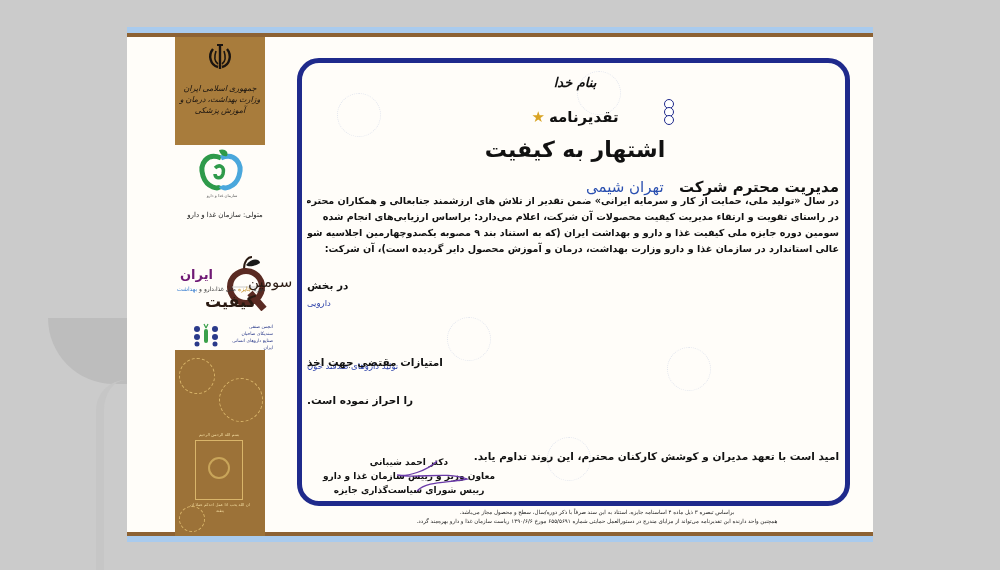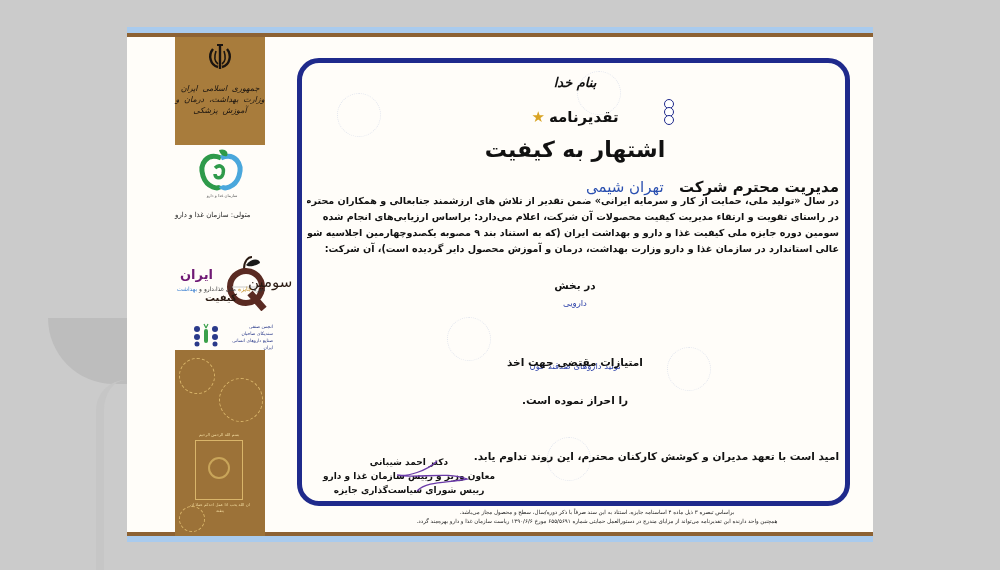--- a/index.html
+++ b/index.html
@@ -13,37 +13,37 @@
 
   .card { position: absolute; left: 127px; top: 27px; width: 746px; height: 515px; background: #fffdf9; }
   .strip-blue-top { position: absolute; left: 0; top: 0; width: 100%; height: 6px; background: #a9cbee; }
   .strip-brown-top { position: absolute; left: 0; top: 6px; width: 100%; height: 4px; background: #8d6233; }
   .strip-brown-bot { position: absolute; left: 0; bottom: 6px; width: 100%; height: 4px; background: #8d6233; }
   .strip-blue-bot { position: absolute; left: 0; bottom: 0; width: 100%; height: 6px; background: #a9cbee; }
 
   .emb-panel { position: absolute; left: 48px; top: 10px; width: 90px; height: 108px;
     background: #a87c3c; display: flex; flex-direction: column; align-items: center; padding-top: 6px; }
   .emb-glyph { font-size: 26px; color: #1a1410; line-height: 30px; }
-  .emb-script { font-family: Liberation Mono, monospace; font-size: 8px; color: #1a1410; text-align: center;
+  .emb-script { font-family: Liberation Serif, serif; font-size: 8px; color: #1a1410; text-align: center;
     line-height: 11px; margin-top: 4px; direction: rtl; font-style: italic; }
 
   .fda-logo { position: absolute; left: 70px; top: 121px; width: 48px; height: 44px; }
   .fda-caption { position: absolute; left: 60px; top: 166px; width: 70px; text-align: center;
     font-size: 4px; color: #555; direction: rtl; }
-  .supervisor { position: absolute; left: 48px; top: 184px; width: 100px; text-align: left;
+  .supervisor { position: absolute; left: 48px; top: 184px; width: 100px; text-align: center;
     font-size: 7px; color: #222; direction: rtl; }
 
   .q-logo { position: absolute; left: 95px; top: 228px; width: 48px; height: 56px; }
   .iq-word { position: absolute; left: 53px; top: 240px; font-size: 13px; font-weight: bold; color: #701a75; direction: rtl; }
   .sevvomin { position: absolute; left: 121px; top: 246px; font-size: 15px; font-weight: normal; color: #2a1a12; direction: rtl; }
   .doreh-line { position: absolute; left: 50px; top: 258px; font-size: 6px; direction: rtl; white-space: nowrap; }
   .doreh-line .c1 { color: #c08a1a; }
   .doreh-line .c2 { color: #333; }
   .doreh-line .c3 { color: #3a7fd0; }
-  .keyfiyat { position: absolute; left: 78px; top: 265px; font-size: 10px; font-weight: bold; color: #2a1a12; direction: rtl; }
+  .keyfiyat { position: absolute; left: 78px; top: 265px; font-size: 16px; font-weight: bold; color: #2a1a12; direction: rtl; }
 
   .assoc-logo { position: absolute; left: 66px; top: 296px; width: 26px; height: 24px; }
   .assoc-text { position: absolute; left: 96px; top: 296px; font-size: 4.5px; line-height: 7px; color: #2a3a8a; direction: rtl; text-align: right; width: 50px; }
 
   .seal-panel { position: absolute; left: 48px; top: 323px; width: 90px; height: 186px;
     background: #9c7238; overflow: hidden; }
   .rosette { position: absolute; border-radius: 50%; border: 1px dashed #d9b56a; }
   .seal-frame { position: absolute; left: 20px; top: 90px; width: 48px; height: 60px; border: 1px solid #d9b56a; }
   .seal-inner { position: absolute; left: 12px; top: 16px; width: 22px; height: 22px; border-radius: 50%; border: 2px solid #c9a55a; }
   .seal-top-text { position: absolute; left: 20px; top: 82px; width: 48px; text-align: center; font-size: 4px; color: #f3dca0; }
@@ -62,21 +62,21 @@
   .star { color: #d9a425; font-size: 15px; }
   .title { position: absolute; left: 0; top: 70px; width: 100%; text-align: center; font-size: 22px; font-weight: bold; }
 
   .addressee { position: absolute; right: 4px; top: 111px; font-size: 15px; font-weight: bold; white-space: nowrap; }
   .company { color: #2a4fb0; font-weight: normal; margin-right: 10px; }
 
   .body-text { position: absolute; right: 4px; top: 126px; width: 532px; font-size: 9.6px; font-weight: bold;
     line-height: 16px; text-align: justify; text-align-last: right; }
   .body-text p { white-space: nowrap; overflow: hidden; }
 
-  .centered { position: absolute; left: 0; width: 100%; text-align: center; white-space: nowrap; }
+  .centered { position: absolute; left: 0; width: 100%; text-align: left; white-space: nowrap; }
   .c-black { font-size: 10.5px; font-weight: bold; color: #111; }
   .c-blue { font-size: 8.5px; color: #2a3fa8; }
 
   .closing { position: absolute; right: 4px; top: 383px; font-size: 10.5px; font-weight: bold; white-space: nowrap; }
 
   .signature { position: absolute; left: 182px; top: 428px; width: 200px; text-align: center; direction: rtl; font-size: 9px; font-weight: bold; line-height: 14px; color: #111; }
   .sig-scribble { position: absolute; left: 353px; top: 444px; width: 130px; height: 40px; }
 
   .footnotes { position: absolute; left: 200px; top: 481px; width: 540px; direction: rtl; text-align: center; font-size: 5.5px; line-height: 9px; color: #222; }
 

